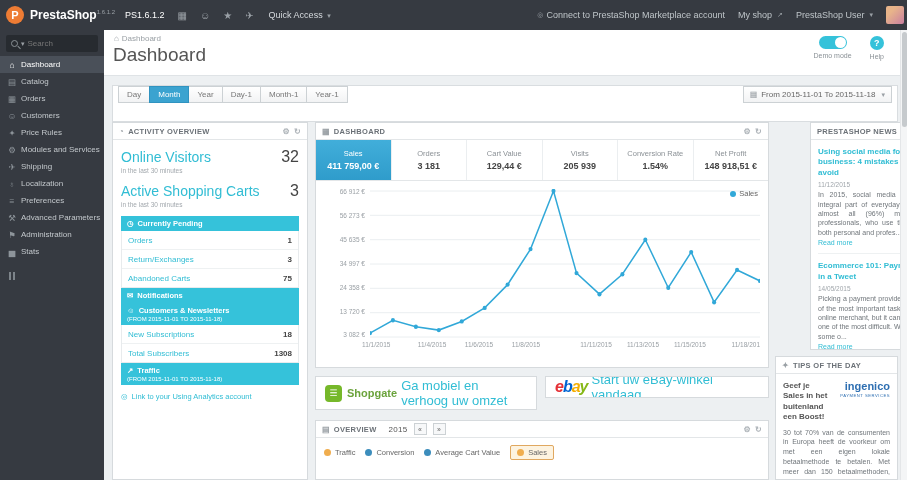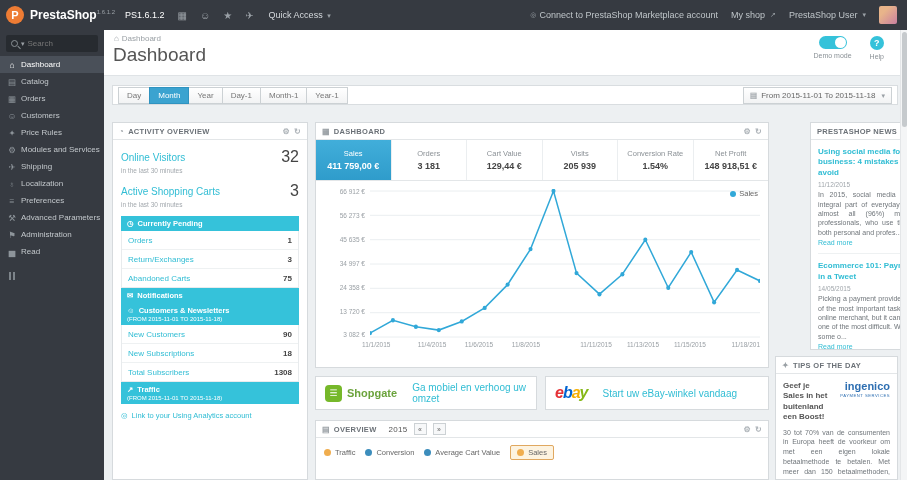--- a/index.html
+++ b/index.html
@@ -6,21 +6,21 @@
 html,body{width:907px;height:480px;overflow:hidden;background:#edf0f2;font-family:"Liberation Sans",sans-serif}
 
 .topbar{position:absolute;top:0;left:0;width:907px;height:30px;background:#363a41;display:flex;align-items:center;color:#cfd3d7;font-size:10px;z-index:9}
 .logo{width:18px;height:18px;border-radius:50%;background:#ee7c34;color:#fff;font-weight:bold;display:flex;align-items:center;justify-content:center;font-size:11px;margin:0 6px;flex:0 0 auto;cursor:pointer}
 .brand{color:#fff;font-weight:bold;font-size:12px;white-space:nowrap}
 .brand sup{font-size:6px;color:#9aa0a6;font-weight:normal}
 .shoptag{color:#fff;font-size:9px;margin-left:10px;white-space:nowrap}
 .tb-icon{color:#9aa0a6;font-size:10px;margin-left:13px;cursor:pointer}
 .quick{margin-left:15px;color:#d6dade;font-size:9px;cursor:pointer;white-space:nowrap}
 .caret{font-size:7px;color:#9aa0a6;margin-left:2px}
-.tb-right{margin-left:auto;display:flex;gap:13px;padding-right:10px}
+.tb-right{margin-left:auto;display:flex;gap:13px;padding-right:3px}
 .tb-link{color:#bfc5c9;font-size:9px;cursor:pointer;white-space:nowrap;display:flex;align-items:center;gap:3px}
 .avatar{width:18px;height:18px;border-radius:2px;background:linear-gradient(135deg,#e8b48a 30%,#c97fa0);cursor:pointer}
 
 .sidebar{position:absolute;top:30px;left:0;width:104px;height:450px;background:#363a41}
 .search{margin:5px 6px 4px;height:17px;background:#272b30;border-radius:2px;display:flex;align-items:center;padding:0 5px;gap:3px}
 .mag{width:7px;height:7px;border:1.4px solid #8a9196;border-radius:50%;position:relative;flex:0 0 auto}
 .mag::after{content:"";position:absolute;width:4px;height:1.4px;background:#8a9196;transform:rotate(45deg);left:5px;top:6px}
 .search .caret{margin:0}
 .search input{background:none;border:none;color:#9aa0a6;font-size:8px;width:56px;outline:none;font-family:inherit}
 .mitem{height:17px;display:flex;align-items:center;gap:4px;padding-left:7px;color:#c3c8cc;font-size:8px;cursor:pointer;white-space:nowrap}
@@ -33,36 +33,36 @@
 .main{position:absolute;top:30px;left:104px;width:796px;height:450px;overflow:hidden}
 .hband{position:absolute;top:0;left:0;width:796px;height:46px;background:#fff;border-bottom:1px solid #dfe3e6}
 .crumb{position:absolute;top:4px;left:10px;font-size:8px;color:#9aa0a5;display:flex;gap:3px;align-items:center}
 .ptitle{position:absolute;top:14px;left:9px;font-size:19px;color:#555;font-weight:normal}
 .hb-right{position:absolute;right:16px;top:6px;display:flex;gap:18px}
 .widget{display:flex;flex-direction:column;align-items:center;gap:3px;font-size:7px;color:#8a9196;cursor:pointer}
 .toggle{width:28px;height:13px;border-radius:8px;background:#35c2da;position:relative}
 .toggle::after{content:"";position:absolute;right:1px;top:1px;width:11px;height:11px;background:#fff;border-radius:50%}
 .helpdot{width:14px;height:14px;border-radius:50%;background:#35c2da;color:#fff;font-size:9px;display:flex;align-items:center;justify-content:center;font-weight:bold}
 
-.filterbar{position:absolute;top:55px;left:8px;width:786px;height:20px;background:#fff;border:1px solid #d9dde0;display:flex;align-items:flex-end;padding:0 5px;justify-content:space-between}
+.filterbar{position:absolute;top:55px;left:8px;width:786px;height:37px;background:#fff;border:1px solid #d9dde0;display:flex;align-items:flex-start;padding:0 5px;justify-content:space-between}
 .btngroup{display:flex}
 .fbtn{height:17px;padding:0 8px;font-size:8px;color:#777;background:linear-gradient(#fff,#f2f3f4);border:1px solid #ccd1d4;display:flex;align-items:center;margin-right:-1px;cursor:pointer}
 .fbtn.active{background:#3ba3d0;color:#fff;border-color:#3093c0;position:relative;z-index:1}
 .datebtn{height:17px;border:1px solid #ccd1d4;background:linear-gradient(#fff,#f2f3f4);display:flex;align-items:center;gap:4px;padding:0 6px;font-size:8px;color:#666;cursor:pointer;white-space:nowrap}
 .calglyph{color:#9aa0a5;font-size:8px}
 
 .panel{background:#fff;border:1px solid #d6dadd;position:absolute;overflow:hidden}
 .phead{height:17px;border-bottom:1px solid #e3e6e8;display:flex;align-items:center;padding:0 6px;gap:4px;font-size:7.5px;font-weight:bold;color:#6b7177;letter-spacing:.3px;white-space:nowrap}
 .phead .spacer{flex:1}
 .hicon{color:#aeb4b9;font-size:8px;cursor:pointer}
 .picon{color:#9aa0a5;font-size:8px}
 
 .astat{padding:8px 8px 0}
 .astat .row{display:flex;justify-content:space-between;align-items:center}
-.alink{color:#31bdd4;font-size:10px;cursor:pointer}
+.alink{color:#31bdd4;font-size:14px;cursor:pointer}
 .aval{color:#444;font-size:16px}
 .asub{font-size:6.5px;color:#a2a8ad;margin-top:1px}
 .abar{margin:8px 8px 0;background:#35c2da;color:#fff;font-size:7.5px;font-weight:bold;padding:3px 6px}
 .abar .brow{display:flex;gap:4px;align-items:center}
 .abar .bsub{font-weight:normal;font-size:6px;margin-top:1px}
 .abar.flush{margin-top:0}
 .alist{margin:0 8px;border:1px solid #e8ebed;border-top:none}
 .alrow{display:flex;justify-content:space-between;align-items:center;padding:4.5px 6px;border-bottom:1px solid #eef1f2;font-size:8px;cursor:pointer}
 .alrow:last-child{border-bottom:none}
 .alrow .l{color:#31bdd4}
@@ -89,21 +89,21 @@
 .legend{position:absolute;top:0;right:2px;font-size:7.5px;color:#666;display:flex;align-items:center;gap:3px}
 .ldot{width:6px;height:6px;border-radius:50%;background:#31a8d8;display:inline-block}
 .xlabels{position:relative;height:12px;margin-left:46px;margin-right:8px}
 .xlabels span{position:absolute;top:2px;font-size:6.5px;color:#9aa0a5;transform:translateX(-50%);white-space:nowrap}
 .xlabels span:first-child{transform:none}
 .xlabels span:last-child{transform:translateX(-100%)}
 
 .promo{display:flex;align-items:center;padding:0 9px;height:34px}
 .sg-ico{width:17px;height:17px;border-radius:4px;background:#76b82a;color:#fff;display:flex;align-items:center;justify-content:center;font-size:9px;flex:0 0 auto}
 .sg-name{font-weight:bold;font-size:11px;color:#6ba33c;margin-left:5px}
-.promolink{font-size:10px;color:#31bdd4;margin-left:15px;cursor:pointer}
+.promolink{font-size:13px;color:#31bdd4;margin-left:4px;cursor:pointer}
 .ebay{font-weight:bold;font-size:16px;letter-spacing:-1px;font-style:italic}
 .ebay .e{color:#e53238}.ebay .b{color:#0064d2}.ebay .a{color:#f5af02}.ebay .y{color:#86b817}
 
 .fyear{font-size:8px;color:#555;margin-left:8px;font-weight:normal}
 .navbtn{width:13px;height:12px;border:1px solid #ccd1d4;background:#f7f8f9;color:#888;font-size:7px;display:flex;align-items:center;justify-content:center;cursor:pointer;margin-left:2px}
 .flegend{display:flex;align-items:center;gap:10px;padding:7px 8px}
 .fleg{display:flex;align-items:center;gap:4px;font-size:7.5px;color:#666;cursor:pointer}
 .fleg .dot{width:7px;height:7px;border-radius:50%;display:inline-block}
 .dot-orange{background:#f0ad4e}
 .dot-blue{background:#3c8dbc}
@@ -202,21 +202,21 @@
     <div class="mitem">
         <span class="micon">⚒</span>
         <span>Advanced Parameters</span>
       </div>
     <div class="mitem">
         <span class="micon">⚑</span>
         <span>Administration</span>
       </div>
     <div class="mitem">
         <span class="micon">▅</span>
-        <span>Read</span>
+        <span>Stats</span>
       </div>
   </div>
   <div class="collapse">
       <i></i>
       <i></i>
     </div>
 </div>
 
 <div class="main">
 
@@ -303,24 +303,20 @@
         </div>
     </div>
     <div class="abar flush">
       <div class="brow">
           <span>☺</span>
           <span>Customers &amp; Newsletters</span>
         </div>
       <div class="bsub">(FROM 2015-11-01 TO 2015-11-18)</div>
     </div>
     <div class="alist">
-      <div class="alrow">
-          <span class="l">New Customers</span>
-          <span class="v">90</span>
-        </div>
       <div class="alrow">
           <span class="l">New Subscriptions</span>
           <span class="v">18</span>
         </div>
       <div class="alrow">
           <span class="l">Total Subscribers</span>
           <span class="v">1308</span>
         </div>
     </div>
     <div class="abar flush">
@@ -425,21 +421,21 @@
       <span style="left:82.4%">11/15/2015</span>
       <span style="left:100%">11/18/201</span>
     </div>
   </div>
 
   <div class="panel promo" style="top:346px;left:211px;width:222px;height:34px">
     <span class="sg-ico">☰</span>
     <span class="sg-name">Shopgate</span>
     <span class="promolink">Ga mobiel en verhoog uw omzet</span>
   </div>
-  <div class="panel promo" style="top:346px;left:441px;width:224px;height:34px">
+  <div class="panel promo" style="top:346px;left:441px;width:224px;height:22px">
     <span class="ebay"><span class="e">e</span><span class="b">b</span><span class="a">a</span><span class="y">y</span></span>
     <span class="promolink">Start uw eBay-winkel vandaag</span>
   </div>
 
   <div class="panel" style="top:390px;left:211px;width:454px;height:60px">
     <div class="phead">
       <span class="picon">▤</span>
       <span>OVERVIEW</span>
       <span class="fyear">2015</span>
       <span class="navbtn">«</span>

